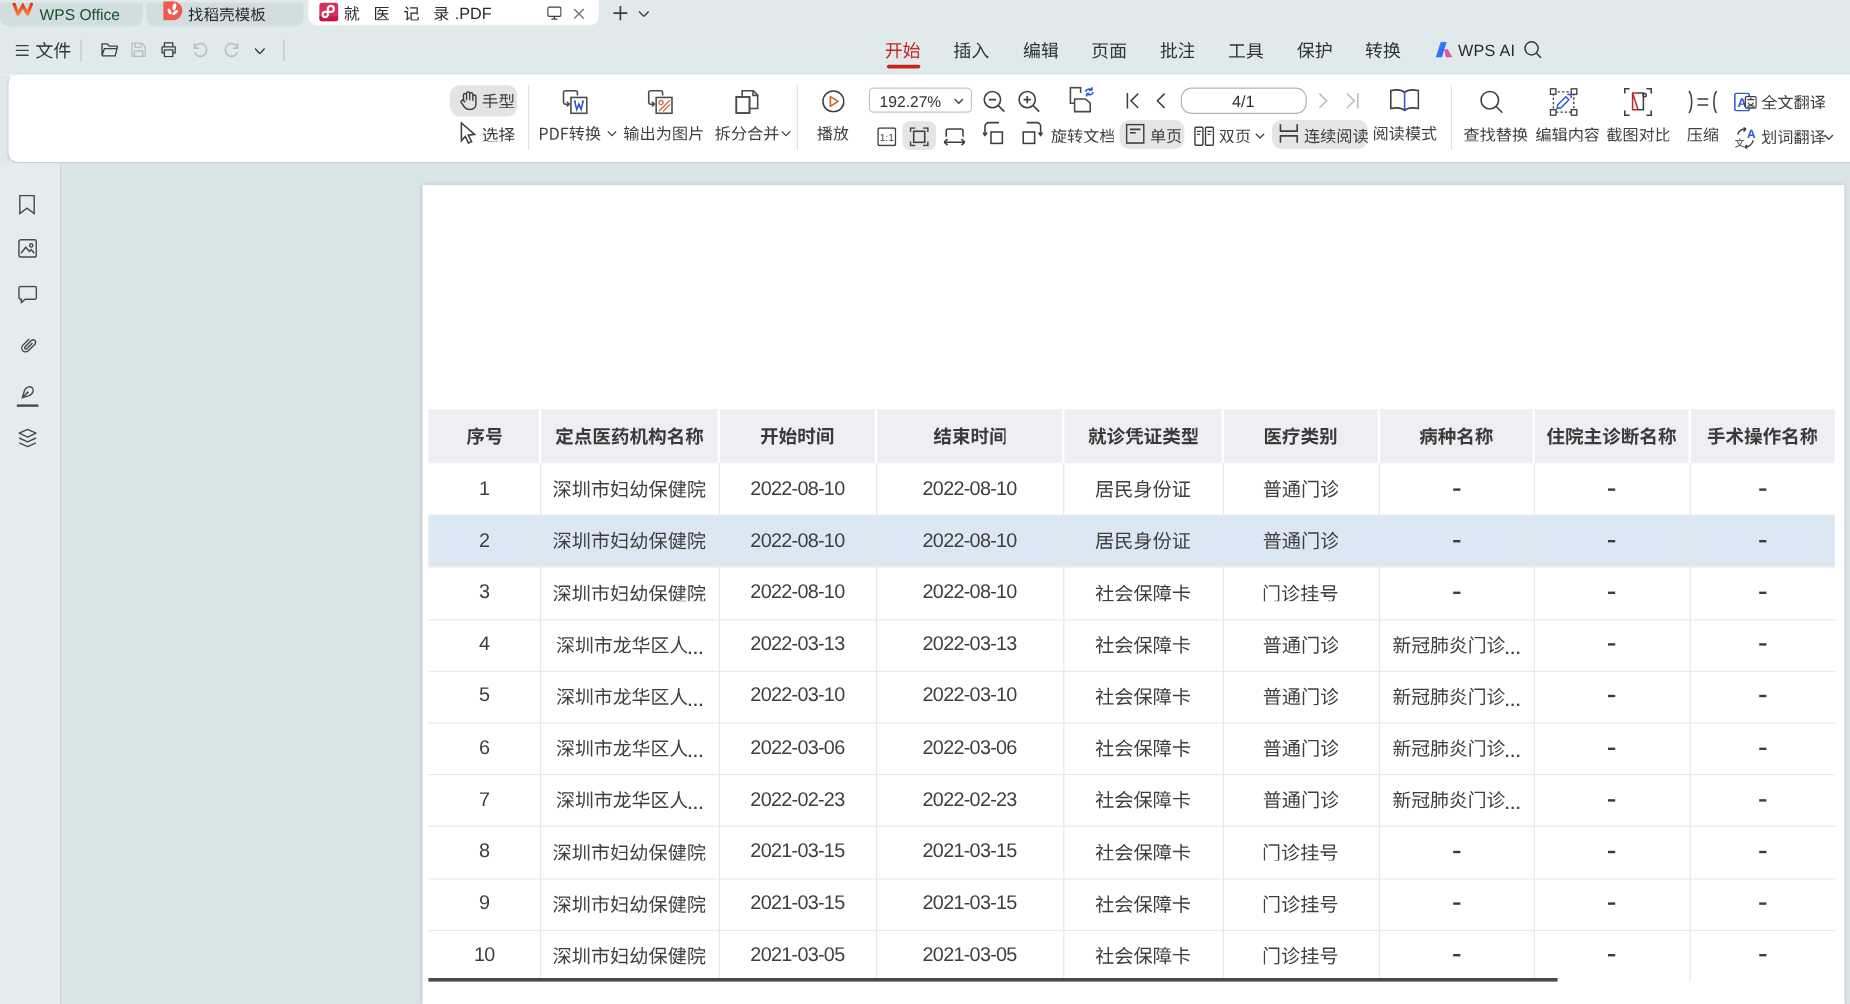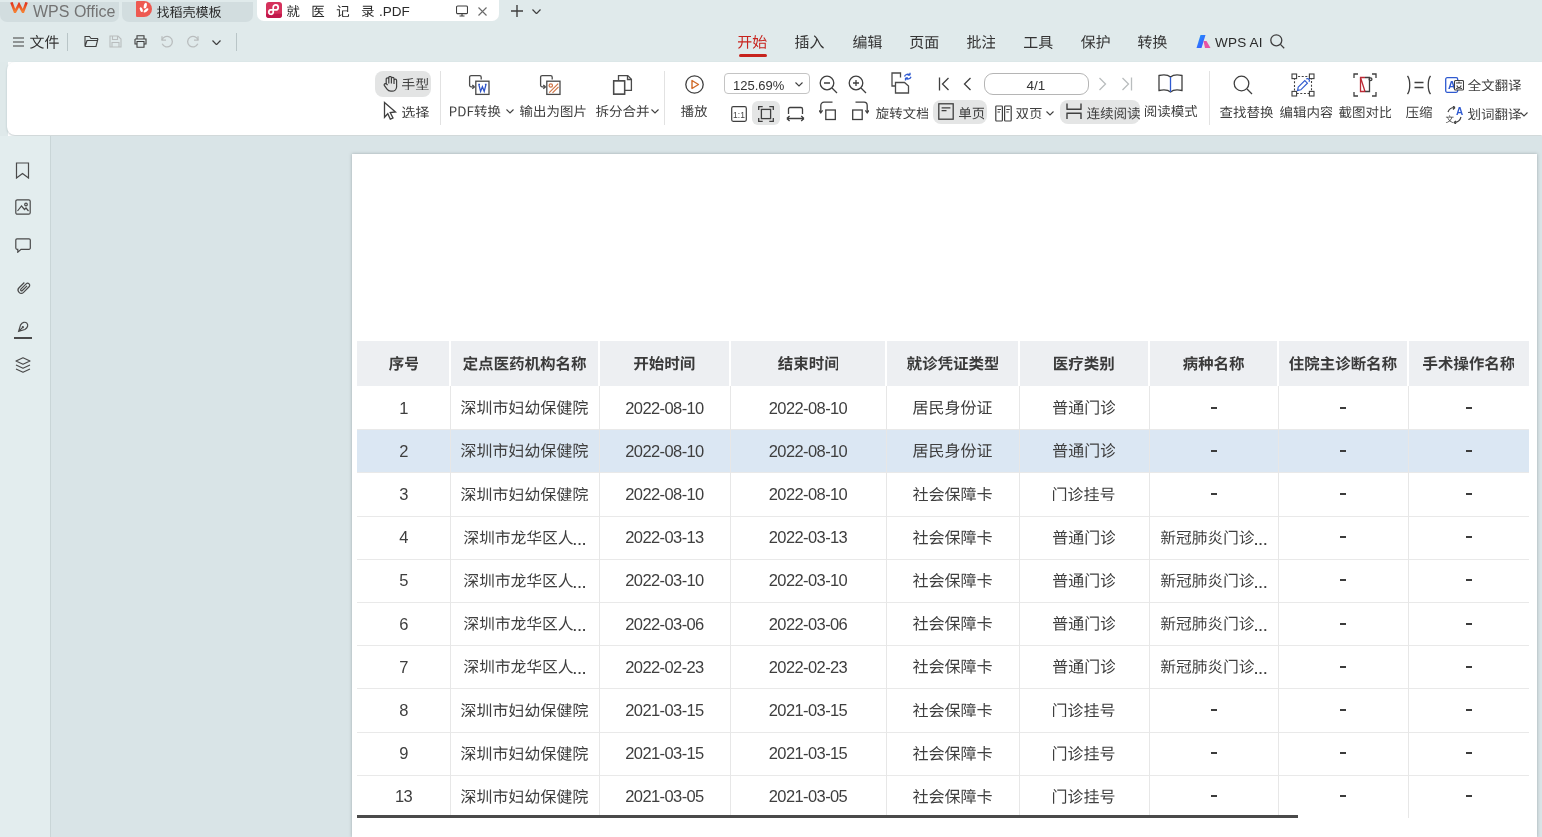--- a/index.html
+++ b/index.html
@@ -11,21 +11,21 @@
 <div style="position:absolute;left:257px;top:0px;width:242px;height:21px;background:#ffffff;border-radius:0 0 7px 7px"></div>
 <svg style="position:absolute;left:10px;top:2px;" width="18" height="11" viewBox="0 0 18 11">
     <defs>
       <linearGradient id="wg" x1="0" y1="0" x2="0" y2="1">
         <stop offset="0" stop-color="#e22d19"></stop>
         <stop offset="1" stop-color="#f58235"></stop>
       </linearGradient>
     </defs>
     <path fill="none" stroke="url(#wg)" stroke-width="2.6" d="M1.4 0.4 L5 10 L9 2.6 L13 10 L16.6 0.4"></path>
   </svg>
-<div style="position:absolute;left:33px;top:11.5px;white-space:nowrap;transform:translate(0,-50%);font-size:16px;color:#737373">WPS Office</div>
+<div style="position:absolute;left:33px;top:11.5px;white-space:nowrap;transform:translate(0,-50%);font-size:13px;color:#14532d">WPS Office</div>
 <svg style="position:absolute;left:136px;top:1px;" width="16" height="16" viewBox="0 0 16 16">
     <path fill="#ee5951" d="M1 0 H8 A8 8 0 0 1 8 16 H1 A1 1 0 0 1 0 15 V1 A1 1 0 0 1 1 0 Z"></path>
     <g fill="#fff">
       <ellipse cx="9.3" cy="4.6" rx="1.5" ry="3" transform="rotate(14 9.3 4.6)"></ellipse>
       <ellipse cx="5.3" cy="8.6" rx="1.3" ry="2.6" transform="rotate(-24 5.3 8.6)"></ellipse>
       <ellipse cx="10" cy="9.4" rx="1.3" ry="2.9" transform="rotate(52 10 9.4)"></ellipse>
     </g>
   </svg>
 <div style="position:absolute;left:157.0px;top:5.5px;width:64.1px;height:12.1px;">
     <svg width="64.1" height="12.1" viewBox="0 0 64.1 12.1">
@@ -301,21 +301,21 @@
   </svg>
 <div style="position:absolute;left:680.9px;top:104.8px;width:26.2px;height:12.5px;">
     <svg width="26.2" height="12.5" viewBox="0 0 26.2 12.5">
       <g transform="translate(0,11.37) scale(0.01350,-0.01350)" fill="#3f3f3f">
         <path transform="translate(-28,0)" d="M809 734C793 689 761 624 735 579H677V743C762 752 842 764 905 778L862 834C744 806 533 786 359 777C366 762 375 737 377 721C450 724 530 729 608 736V579H348V516H547C488 439 392 368 302 333C318 319 339 294 350 277C368 285 387 295 405 306V-79H472V-35H825V-73H895V306L928 288C940 306 961 331 976 344C893 378 801 446 742 516H947V579H802C826 619 852 669 875 714ZM424 697C444 660 469 610 480 579L543 602C531 631 505 679 484 716ZM608 493V329H677V500C731 426 814 353 893 307H406C482 353 557 421 608 493ZM608 250V165H472V250ZM673 250H825V165H673ZM608 109V22H472V109ZM673 109H825V22H673ZM167 839V638H42V568H167V362L28 314L44 241L167 287V7C167 -7 162 -11 150 -11C138 -12 99 -12 56 -10C65 -31 75 -62 77 -80C141 -81 179 -78 203 -66C228 -55 237 -34 237 7V313L343 354L330 422L237 388V568H345V638H237V839Z"></path>
         <path transform="translate(972,0)" d="M206 823C225 780 248 723 257 686L326 709C316 743 293 799 272 842ZM44 678V608H162V400C162 258 147 100 25 -30C43 -43 68 -63 81 -79C214 63 234 233 234 399V405H371C364 130 357 33 340 11C333 -1 324 -3 310 -3C294 -3 257 -3 216 1C226 -18 233 -48 235 -69C278 -71 320 -71 344 -68C371 -66 387 -58 404 -35C430 -1 436 111 442 440C443 451 443 475 443 475H234V608H488V678ZM625 583H813C793 456 763 348 717 257C673 349 642 457 622 574ZM612 841C582 668 527 500 445 395C462 381 491 353 503 338C530 374 555 416 577 463C601 359 632 265 673 183C614 98 536 32 431 -17C446 -32 468 -65 475 -82C575 -31 653 33 713 113C767 31 834 -34 918 -78C930 -58 954 -29 971 -14C882 27 813 95 759 181C822 289 862 421 888 583H962V653H647C663 709 677 768 689 828Z"></path>
       </g>
     </svg>
   </div>
 <div style="position:absolute;left:724px;top:73px;width:86px;height:21px;background:#fff;border:1px solid #c4c4c4;border-radius:4px"></div>
-<div style="position:absolute;left:733px;top:84.5px;white-space:nowrap;transform:translate(0,-50%);font-size:13px;color:#333">125.69%</div>
+<div style="position:absolute;left:733px;top:84.5px;white-space:nowrap;transform:translate(0,-50%);font-size:13px;color:#333">192.27%</div>
 <svg style="position:absolute;left:795px;top:82px;" width="8" height="5" viewBox="0 0 8 5">
     <path fill="none" stroke="#3f3f3f" stroke-width="1.1" d="M0.5 0.5 L4 4 L7.5 0.5"></path>
   </svg>
 <svg style="position:absolute;left:819px;top:75px;" width="19" height="19" viewBox="0 0 19 19">
     <g fill="none" stroke="#3f3f3f" stroke-width="1.3">
       <circle cx="8" cy="8" r="6.8"></circle>
       <path d="M13 13 L18 18 M5 8 H11"></path>
     </g>
   </svg>
 <svg style="position:absolute;left:848px;top:75px;" width="19" height="19" viewBox="0 0 19 19">
@@ -1207,21 +1207,21 @@
 <div style="position:absolute;left:1465.5px;top:752.2px;width:6px;height:2px;background:#3c3c3c"></div>
 <div style="position:absolute;left:450px;top:731.6px;width:1px;height:43.2px;background:#e7e7e7"></div>
 <div style="position:absolute;left:599px;top:731.6px;width:1px;height:43.2px;background:#e7e7e7"></div>
 <div style="position:absolute;left:730px;top:731.6px;width:1px;height:43.2px;background:#e7e7e7"></div>
 <div style="position:absolute;left:886px;top:731.6px;width:1px;height:43.2px;background:#e7e7e7"></div>
 <div style="position:absolute;left:1019px;top:731.6px;width:1px;height:43.2px;background:#e7e7e7"></div>
 <div style="position:absolute;left:1149px;top:731.6px;width:1px;height:43.2px;background:#e7e7e7"></div>
 <div style="position:absolute;left:1278px;top:731.6px;width:1px;height:43.2px;background:#e7e7e7"></div>
 <div style="position:absolute;left:1408px;top:731.6px;width:1px;height:43.2px;background:#e7e7e7"></div>
 <div style="position:absolute;left:357px;top:774.8px;width:1172px;height:1px;background:#e9e9e9"></div>
-<div style="position:absolute;left:403.5px;top:796.4px;transform:translate(-50%,-50%);font-size:16.5px;letter-spacing:-0.6px;color:#3e3e3e;white-space:nowrap">13</div>
+<div style="position:absolute;left:403.5px;top:796.4px;transform:translate(-50%,-50%);font-size:16.5px;letter-spacing:-0.6px;color:#3e3e3e;white-space:nowrap">10</div>
 <div style="position:absolute;left:461.1px;top:789.0px;width:126.9px;height:14.9px;">
     <svg width="126.9" height="14.9" viewBox="0 0 126.9 14.9">
       <g transform="translate(0,13.57) scale(0.01600,-0.01600)" fill="#3e3e3e">
         <path transform="translate(-38,0)" d="M328 785V605H396V719H849V608H919V785ZM507 653C464 579 392 508 318 462C334 450 361 423 372 410C446 463 526 547 575 632ZM662 624C733 561 814 472 851 414L909 456C870 514 786 600 716 661ZM84 772C140 744 214 698 249 667L289 731C251 761 178 803 123 829ZM38 501C99 472 177 426 216 394L255 456C215 487 136 531 76 556ZM61 -10 117 -62C167 30 227 154 273 258L223 309C173 196 107 66 61 -10ZM581 466V357H322V289H535C475 179 375 82 268 33C284 19 307 -7 318 -25C422 30 517 128 581 242V-75H656V245C717 135 807 34 899 -23C911 -4 934 22 952 37C856 86 761 184 704 289H921V357H656V466Z"></path>
         <path transform="translate(962,0)" d="M645 762V49H716V762ZM841 815V-67H917V815ZM445 811V471C445 293 433 120 321 -24C341 -32 374 -53 390 -67C507 88 519 279 519 471V811ZM36 129 61 53C153 88 271 135 383 181L370 250L253 206V522H377V596H253V828H178V596H52V522H178V178C124 159 75 142 36 129Z"></path>
         <path transform="translate(1962,0)" d="M413 825C437 785 464 732 480 693H51V620H458V484H148V36H223V411H458V-78H535V411H785V132C785 118 780 113 762 112C745 111 684 111 616 114C627 92 639 62 642 40C728 40 784 40 819 53C852 65 862 88 862 131V484H535V620H951V693H550L565 698C550 738 515 801 486 848Z"></path>
         <path transform="translate(2962,0)" d="M335 565C321 439 295 334 258 247C225 272 190 297 156 319C177 391 197 477 216 565ZM74 293C124 261 177 222 227 182C177 93 112 29 34 -9C51 -23 70 -51 80 -70C162 -24 230 42 283 133C321 99 353 65 375 36L419 99C395 130 359 165 317 200C366 310 397 450 410 629L366 637L353 635H230C244 704 256 773 264 835L187 840C180 777 169 706 156 635H50V565H142C121 463 96 364 74 293ZM450 746V677H829V428H474V353H829V67H440V-4H829V-74H901V746Z"></path>
         <path transform="translate(3962,0)" d="M84 -1C108 12 146 20 430 73C436 52 441 33 444 17L505 44C483 17 458 -7 428 -29C445 -40 471 -66 482 -83C653 46 695 258 706 536H847C843 177 837 50 818 23C809 10 800 8 785 8C767 8 724 8 675 11C688 -8 696 -38 697 -59C743 -62 789 -62 818 -60C846 -56 866 -47 883 -21C910 18 914 153 919 569C919 579 920 606 920 606H708C710 680 710 758 710 840H638L637 606H495V536H635C627 331 601 166 509 49C495 114 452 216 411 294L350 269C370 229 390 183 407 138L185 101C288 231 391 395 476 562L402 594C384 554 364 513 343 473L157 461C218 560 279 687 323 808L247 838C207 702 133 555 111 518C88 479 71 453 52 448C61 427 74 390 78 374L79 376C96 382 126 388 305 404C240 290 174 195 147 162C108 111 81 78 57 71C67 51 80 15 84 -1Z"></path>
         <path transform="translate(4962,0)" d="M452 726H824V542H452ZM380 793V474H598V350H306V281H554C486 175 380 74 277 23C294 9 317 -18 329 -36C427 21 528 121 598 232V-80H673V235C740 125 836 20 928 -38C941 -19 964 7 981 22C884 74 782 175 718 281H954V350H673V474H899V793ZM277 837C219 686 123 537 23 441C36 424 58 384 65 367C102 404 138 448 173 496V-77H245V607C284 673 319 744 347 815Z"></path>
         <path transform="translate(5962,0)" d="M213 839C174 691 110 546 33 449C46 431 65 390 71 372C97 405 122 444 145 485V-78H212V623C239 687 262 754 281 820ZM535 757V701H661V623H490V565H661V483H535V427H661V351H519V291H661V213H493V152H661V31H725V152H939V213H725V291H906V351H725V427H890V565H962V623H890V757H725V836H661V757ZM725 565H830V483H725ZM725 623V701H830V623ZM288 389C288 397 301 406 314 413H426C416 321 399 244 375 178C351 218 330 266 314 324L260 304C283 225 312 162 346 112C314 50 273 2 224 -32C238 -41 263 -65 274 -79C319 -46 359 -1 391 58C491 -44 624 -67 775 -67H938C941 -48 952 -17 963 0C923 -1 809 -1 778 -1C641 -1 513 19 420 118C458 208 484 323 497 466L456 476L444 474H370C417 551 465 649 506 748L461 778L439 768H283V702H413C378 613 333 532 317 507C298 476 274 449 257 445C267 431 282 403 288 389Z"></path>

